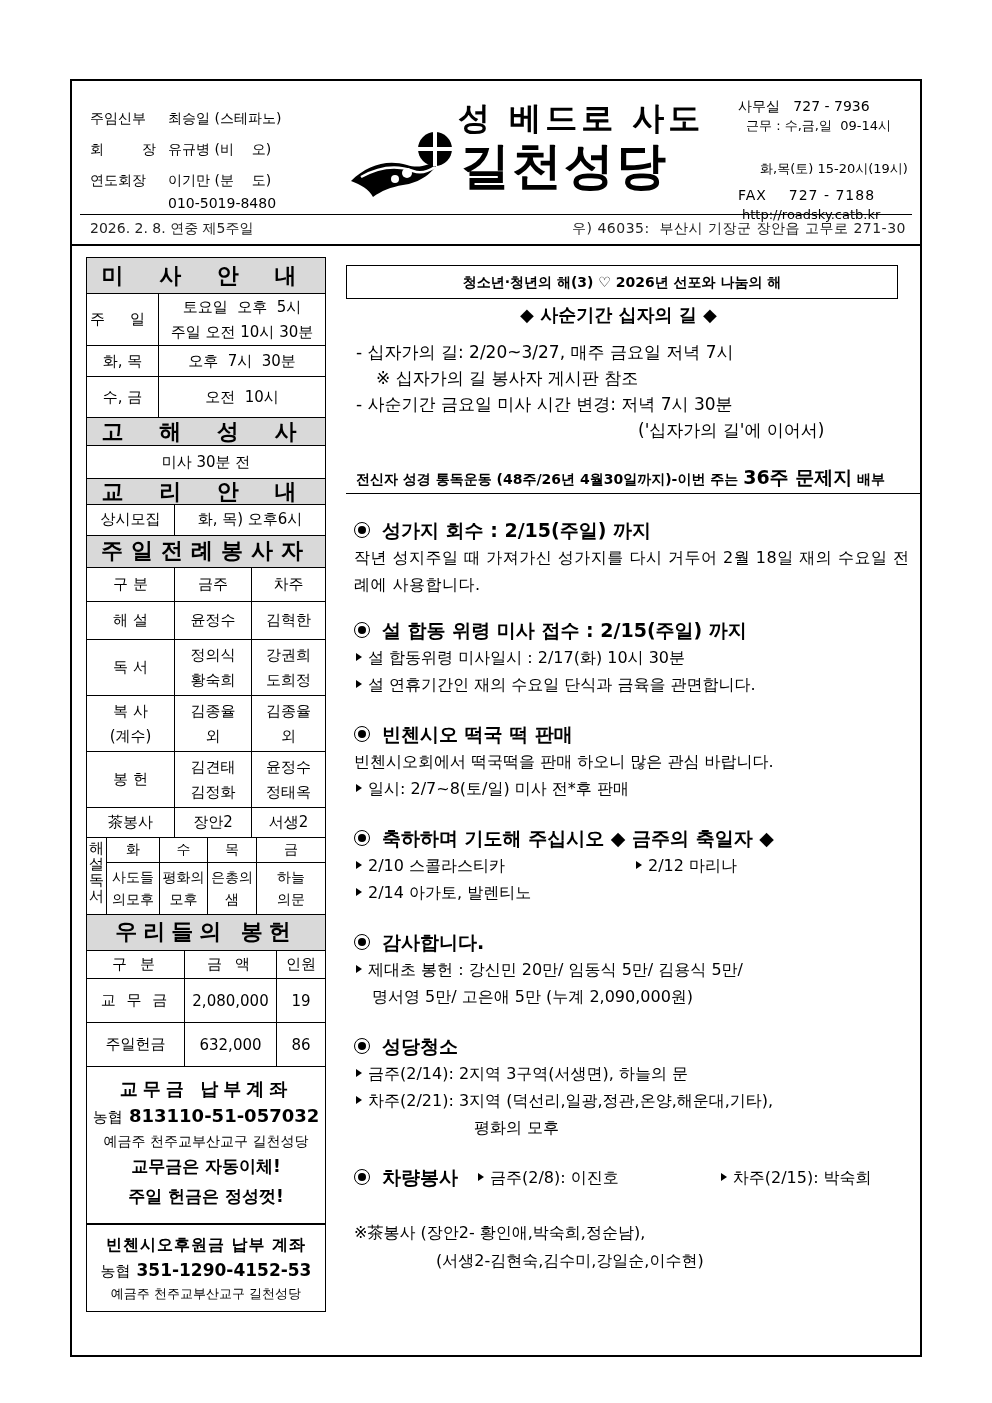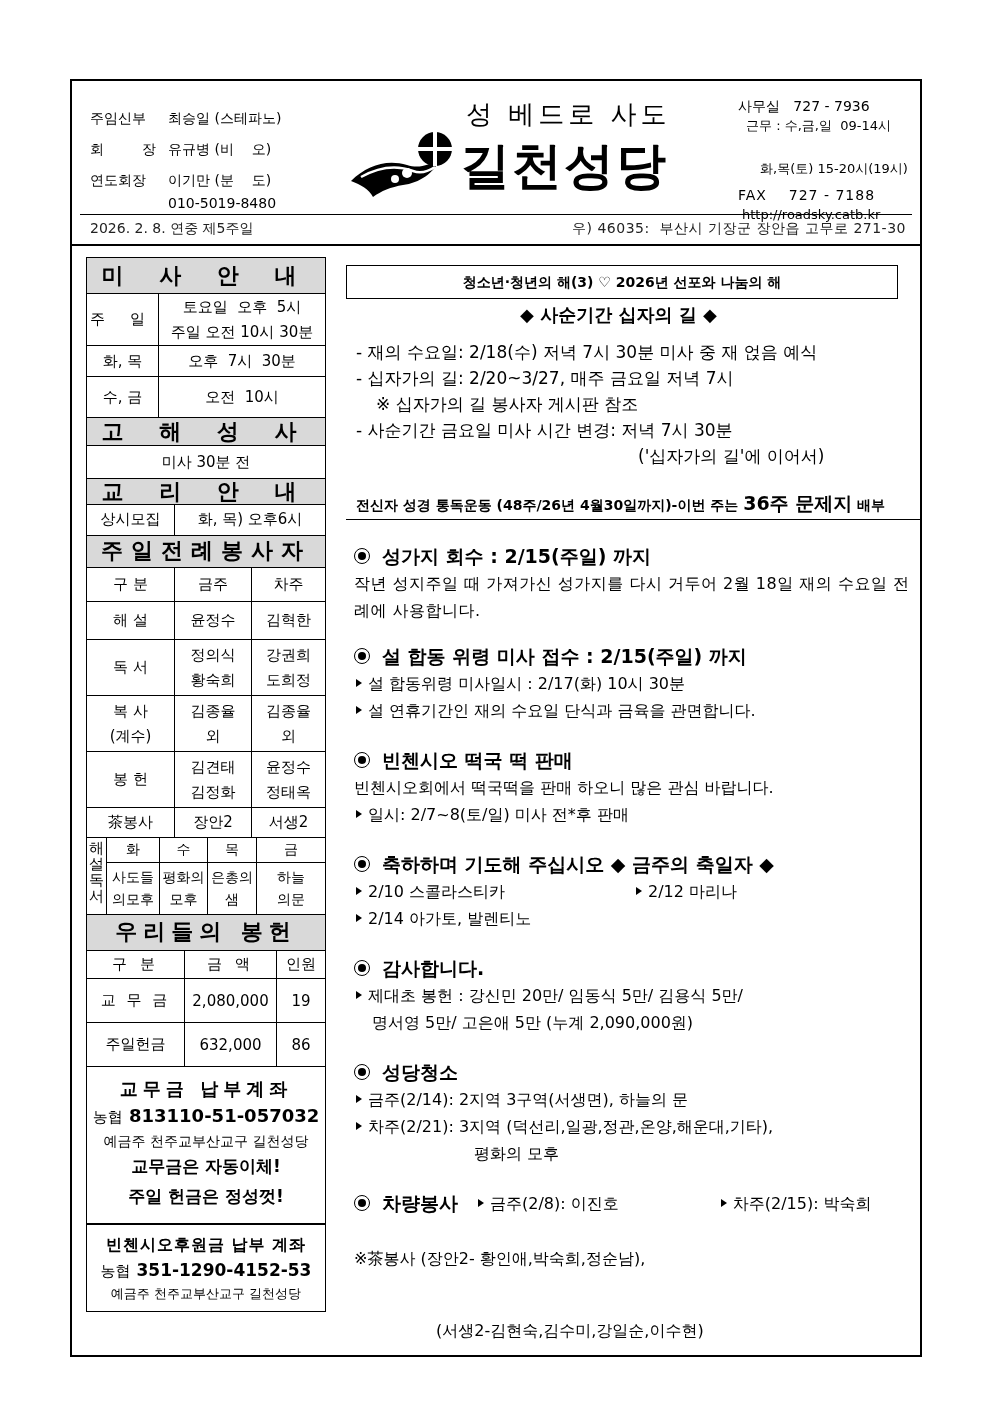--- a/index.html
+++ b/index.html
@@ -8,21 +8,21 @@
 
   .page { position: absolute; left: 70px; top: 79px; width: 852px; height: 1278px; border: 2px solid #000; }
 
   
   .hdr-left { position: absolute; left: 18px; top: 22px; font-size: 14px; line-height: 31px; }
   .hdr-left .row { display: flex; }
   .hdr-left .lbl { width: 78px; display: inline-block; }
   .hdr-left .lbl.sp { letter-spacing: 0; display:flex; justify-content: space-between; width: 66px; margin-right: 12px; }
   .hdr-left .phone { padding-left: 78px; line-height: 22px; margin-top: -4px; }
 
-  .hdr-title { position: absolute; left: 394px; top: 16px; font-size: 26px; font-weight: normal; letter-spacing: 4px; }
+  .hdr-title { position: absolute; left: 386px; top: 16px; font-size: 32px; font-weight: bold; letter-spacing: 4px; }
   .hdr-logo { position: absolute; left: 275px; top: 48px; width: 112px; height: 72px; }
   .hdr-name { position: absolute; left: 388px; top: 52px; font-size: 50px; font-weight: bold; letter-spacing: 2px; line-height: 66px; }
 
   .hdr-right { position: absolute; left: 666px; top: 16px; font-size: 13px; line-height: 19px; }
   .hdr-right .office { font-size: 14px; }
   .hdr-right .hours1 { padding-left: 8px; }
   .hdr-right .hours2 { padding-left: 22px; margin-top: 24px; }
   .hdr-right .fax { margin-top: 8px; font-size: 14px; letter-spacing: 1px; }
   .hdr-right .url { padding-left: 4px; }
 
@@ -69,21 +69,21 @@
   .sec .item { font-size: 16px; line-height: 27px; display: flex; }
   .tri { display: inline-block; width: 0; height: 0; border-top: 4px solid transparent; border-bottom: 4px solid transparent; border-left: 6px solid #000; margin: 0 6px 0 2px; position: relative; top: 9px; }
   .twocol { display: flex; }
   .twocol > div:first-child { width: 280px; }
   .indent1 { padding-left: 18px; }
   .indent2 { padding-left: 120px; }
   .car { display: flex; align-items: center; }
   .car .item { margin-left: 18px; }
   .car .item.second { margin-left: 100px; }
   .tea { font-size: 16px; line-height: 28px; margin-top: 18px; padding-left: 8px; }
-  .tea .l2 { padding-left: 82px; margin-top: 44px; }
+  .tea .l2 { padding-left: 82px; }
 </style>
 </head>
 <body>
 
 <div class="page">
 
   <div class="hdr-left">
     <div class="row">
         <span class="lbl">주임신부</span>
         <span>최승일 (스테파노)</span>
@@ -298,21 +298,20 @@
       <div class="ttl">빈첸시오후원금 납부 계좌</div>
       <div class="num"><span class="b">농협</span> <span>351-1290-4152-53</span></div>
       <div class="holder">예금주 천주교부산교구 길천성당</div>
     </div>
   </div>
 
   <div class="rcol">
     <div class="banner">청소년·청년의 해(3) ♡ 2026년 선포와 나눔의 해</div>
     <div class="lent-title">◆ 사순기간 십자의 길 ◆</div>
     <div class="lent-list">
-      <div>- 재의 수요일: 2/18(수) 저녁 7시 30분 미사 중 재 얹음 예식</div>
       <div>- 십자가의 길: 2/20~3/27, 매주 금요일 저녁 7시</div>
       <div class="note">※ 십자가의 길 봉사자 게시판 참조</div>
       <div>- 사순기간 금요일 미사 시간 변경: 저녁 7시 30분</div>
       <div class="cont">('십자가의 길'에 이어서)</div>
     </div>
     <div class="bible"><span style="white-space:pre">전신자 성경 통독운동 (48주/26년 4월30일까지)-이번 주는 </span><span class="big">36주 문제지</span><span style="white-space:pre"> 배부</span></div>
 
     <div class="sec">
       <h3>
           <span class="bullet"></span>

